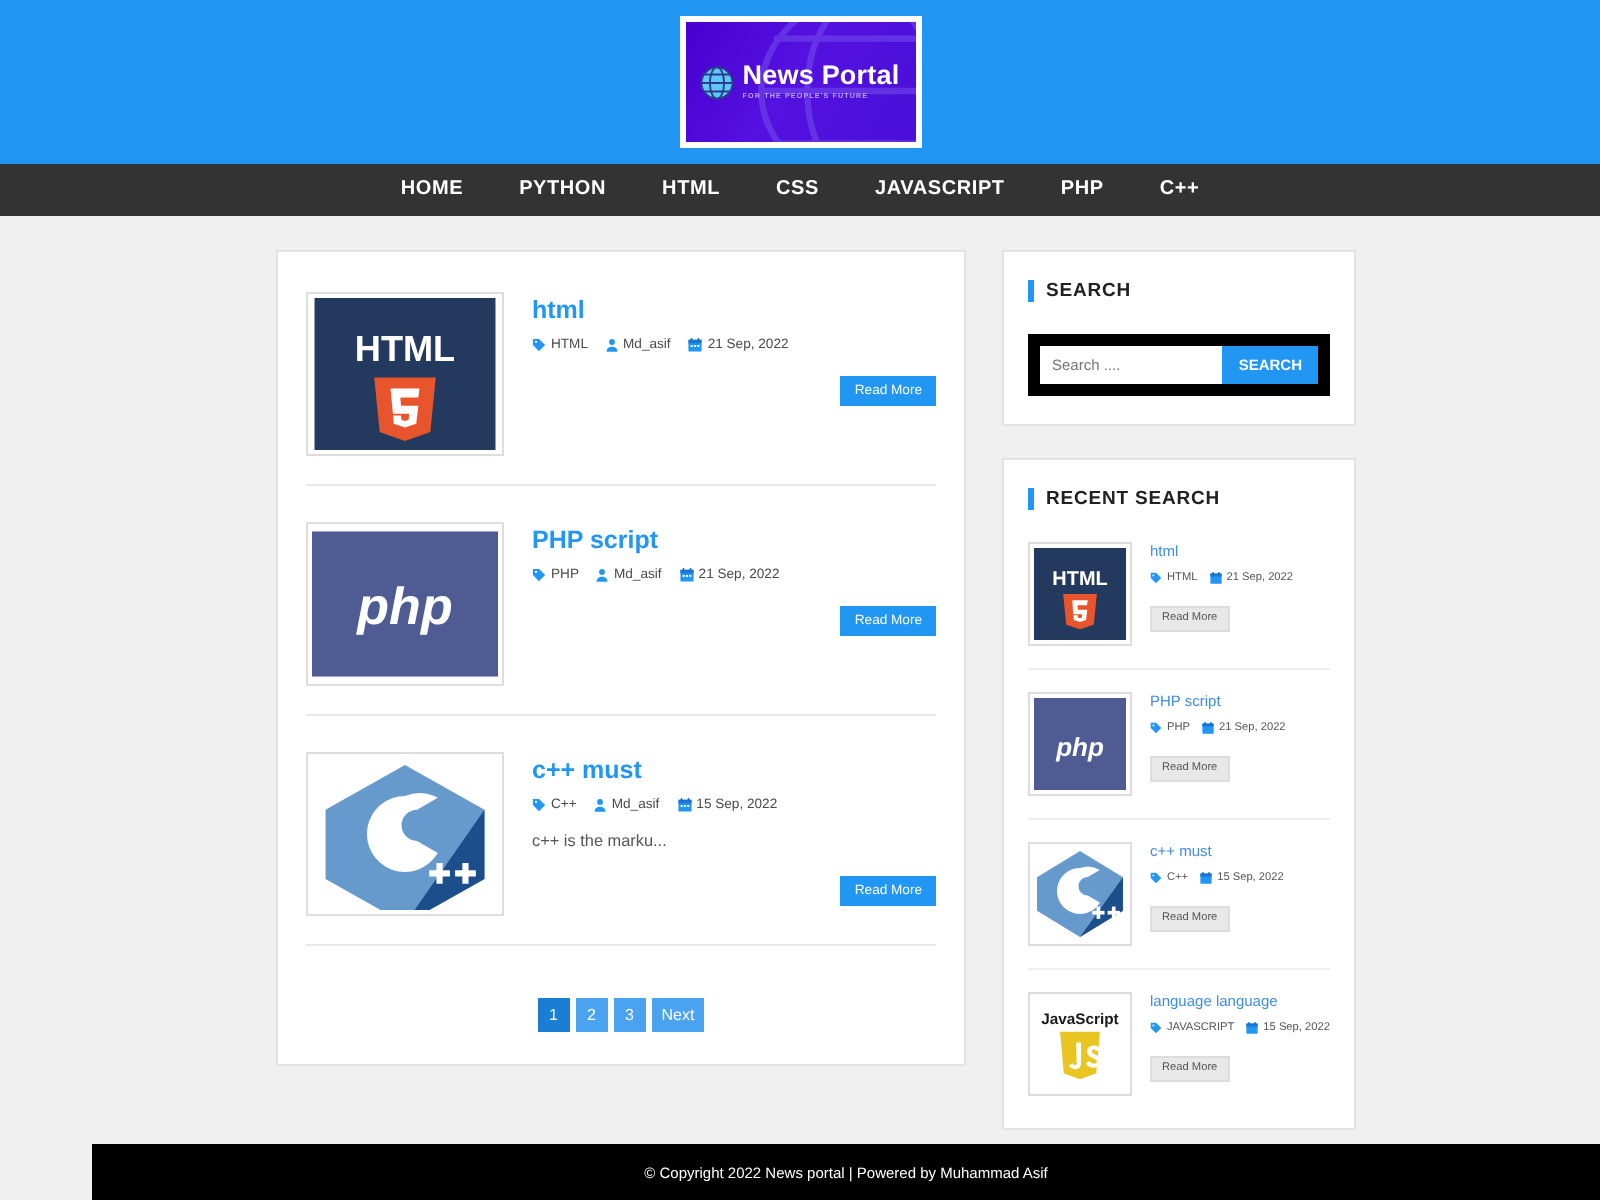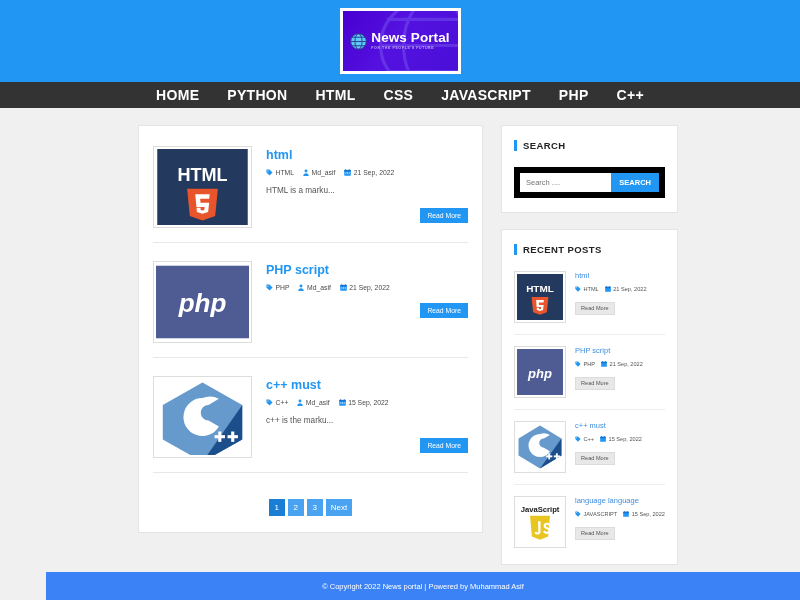--- a/index.html
+++ b/index.html
@@ -55,21 +55,21 @@
   .main-nav {
     background: #333333;
     height: 26px;
     display: flex;
     align-items: center;
     justify-content: center;
     gap: 0;
   }
   .nav-item {
     color: #ffffff;
-    font-size: 14px;
+    font-size: 10px;
     font-weight: bold;
     letter-spacing: .3px;
     padding: 0 14px;
     line-height: 26px;
     cursor: pointer;
     text-decoration: none;
   }
 
   
   .page {
@@ -230,21 +230,21 @@
     font-size: 5.6px;
     padding: 2.5px 5px;
     cursor: pointer;
     font-family: inherit;
   }
 
   
   .site-footer {
     position: absolute;
     left: 0; right: 0; bottom: 0;
-    background: #3b82f6;
+    background: #000000;
     height: 28px;
     display: flex;
     align-items: center;
     justify-content: center;
     color: #ffffff;
     font-size: 7.5px;
     margin-left: 46px;
   }
   svg { display: block; }
 </style>
@@ -326,21 +326,20 @@
                   <rect x="0.5" y="2" width="15" height="4" fill="#1976d2"></rect>
                   <rect x="3" y="0" width="2" height="3.5" rx="1" fill="#1565c0"></rect>
                   <rect x="11" y="0" width="2" height="3.5" rx="1" fill="#1565c0"></rect>
                   <rect x="3" y="8" width="2.4" height="2.2" fill="#fff"></rect>
                   <rect x="6.8" y="8" width="2.4" height="2.2" fill="#fff"></rect>
                   <rect x="10.6" y="8" width="2.4" height="2.2" fill="#fff"></rect>
                 </svg>
               <span>21 Sep, 2022</span>
             </span>
           </div>
-          <div class="post-excerpt">HTML is a marku...</div>
           <div class="post-actions">
             <button class="btn-read-more">Read More</button>
           </div>
         </div>
       </article>
 
       <article class="post">
         <div class="post-thumb">
           <svg viewBox="0 0 100 78" width="100%" height="100%">
             <rect width="100" height="78" fill="#4f5b93"></rect>
@@ -449,21 +448,21 @@
 
     <div class="card widget">
       <div class="widget-title">SEARCH</div>
       <div class="search-row">
         <input class="search-input" type="text" placeholder="Search ...." style="">
         <button class="search-btn">SEARCH</button>
       </div>
     </div>
 
     <div class="card widget">
-      <div class="widget-title">RECENT POSTS</div>
+      <div class="widget-title">RECENT SEARCH</div>
 
       <div class="recent-item">
         <div class="recent-thumb">
           <svg viewBox="0 0 60 60" width="100%" height="100%">
             <rect width="60" height="60" fill="#23395d"></rect>
             <text x="30" y="24" font-family="Liberation Sans, sans-serif" font-size="13" font-weight="bold" fill="#ffffff" text-anchor="middle">HTML</text>
             <path d="M19 30 h22 l-2 20 -9 3 -9-3z" fill="#e8552d"></path>
             <path d="M25 34 h10 l-.4 3.3 h-6.2 l.25 3 h6.1 l-.8 6.6 -4 1.3 -4-1.3 -.25-3 h2.8 l.13 1.5 1.3.45 1.3-.45.2-2.2 h-5.9z" fill="#ffffff"></path>
           </svg>
         </div>

